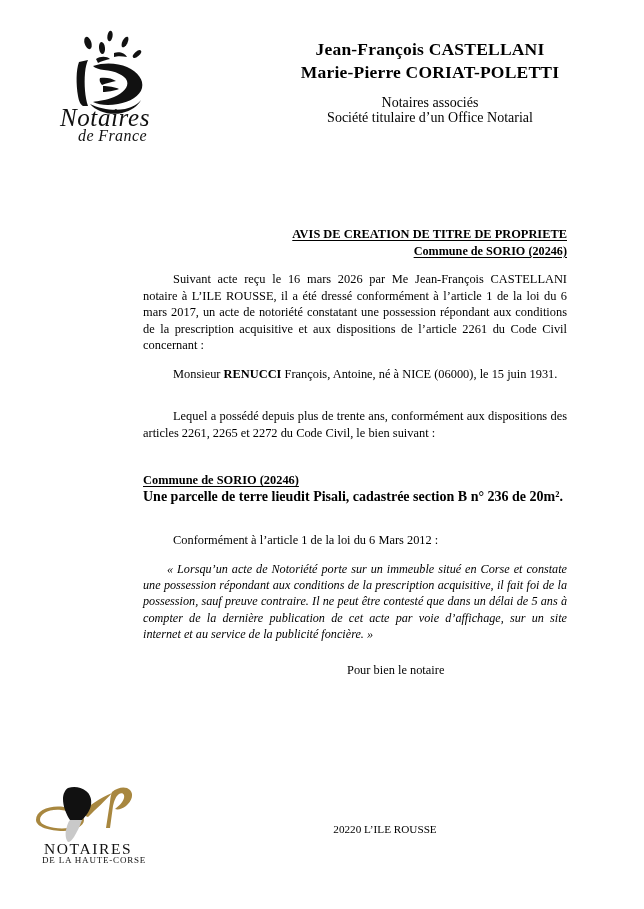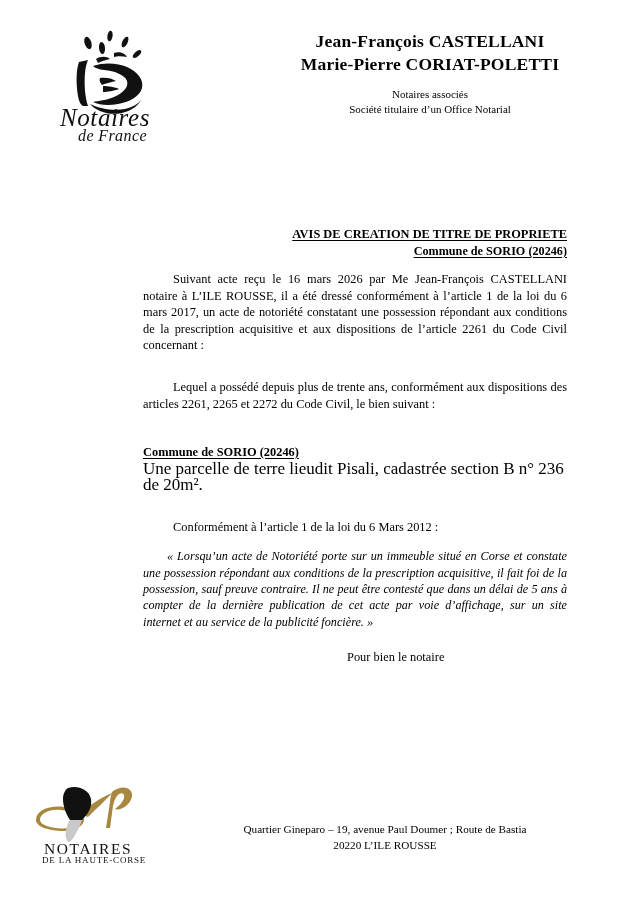--- a/index.html
+++ b/index.html
@@ -29,34 +29,34 @@
     left: 52px;
     top: 26px;
     width: 130px;
     height: 118px;
   }
   .brand-logo svg { display: block; }
 
   .firm-block {
     position: absolute;
     left: 220px;
-    top: 30px;
+    top: 38px;
     width: 420px;
     text-align: center;
   }
   .firm-name {
     font-family: "Liberation Serif", "DejaVu Serif", serif;
     font-weight: bold;
     font-size: 17.5px;
     line-height: 23px;
     letter-spacing: 0.2px;
   }
   .firm-sub {
     margin-top: 11px;
-    font-size: 11px;
+    font-size: 14px;
     line-height: 15px;
     text-align: center;
   }
 
   
   .doc {
     position: absolute;
     left: 143px;
     top: 226px;
     width: 424px;
@@ -88,22 +88,23 @@
   .sub-head {
     margin-top: 20px;
     font-size: 12.4px;
     font-weight: bold;
     text-decoration: underline;
     text-underline-offset: 2px;
     display: inline-block;
   }
   .parcel-line {
     margin-top: 1px;
-    font-size: 17px;
+    font-size: 14px;
     line-height: 16.4px;
+    font-weight: bold;
   }
   .quote {
     margin-top: 3px;
     font-size: 12.2px;
     line-height: 16.4px;
     font-style: italic;
     text-align: justify;
     text-indent: 24px;
   }
   .signoff {
@@ -185,20 +186,21 @@
 
   <div class="doc-title">
     <span>AVIS DE CREATION DE TITRE DE PROPRIETE</span>
   </div>
   <div class="doc-title title-line2">
     <span>Commune de SORIO (20246)</span>
   </div>
 
   <p class="para">Suivant acte reçu le 16 mars 2026 par Me Jean-François CASTELLANI notaire à L’ILE ROUSSE, il a été dressé conformément à l’article 1 de la loi du 6 mars 2017, un acte de notoriété constatant une possession répondant aux conditions de la prescription acquisitive et aux dispositions de l’article 2261 du Code Civil concernant :</p>
 
+  <p class="para"><span>Monsieur <strong>RENUCCI</strong> François, Antoine, né à NICE (06000), le 15 juin 1931.</span></p>
 
   <p class="para tight">Lequel a possédé depuis plus de trente ans, conformément aux dispositions des articles 2261, 2265 et 2272 du Code Civil, le bien suivant :</p>
 
   <div>
     <span class="sub-head">Commune de SORIO (20246)</span>
   </div>
   <div class="parcel-line">Une parcelle de terre lieudit Pisali,  cadastrée section B n° 236 de 20m².</div>
 
   <p class="para tight">Conformément à l’article 1 de la loi du 6 Mars 2012 :</p>
 
@@ -222,16 +224,15 @@
 
       <path d="M44 36 L56 36 C54 42 51 48 48 53 C46 56 44 58 42 58 C40 56 39 51 40 46 C41 42 42 38 44 36 Z" fill="#c9c9c9"></path>
       <g font-family="'Liberation Serif','DejaVu Serif',serif" fill="#111111">
         <text x="18" y="70" font-size="15.5" letter-spacing="1.6">NOTAIRES</text>
         <text x="16" y="79" font-size="9" letter-spacing="0.8">DE LA HAUTE-CORSE</text>
       </g>
     </svg>
   </div>
 
   <div class="footer-contact">
-    <div>Quartier Gineparo – 19, avenue Paul Doumer ; Route de Bastia</div>
     <div>20220 L’ILE ROUSSE</div>
   </div>
 </div>
 
 </body></html>

